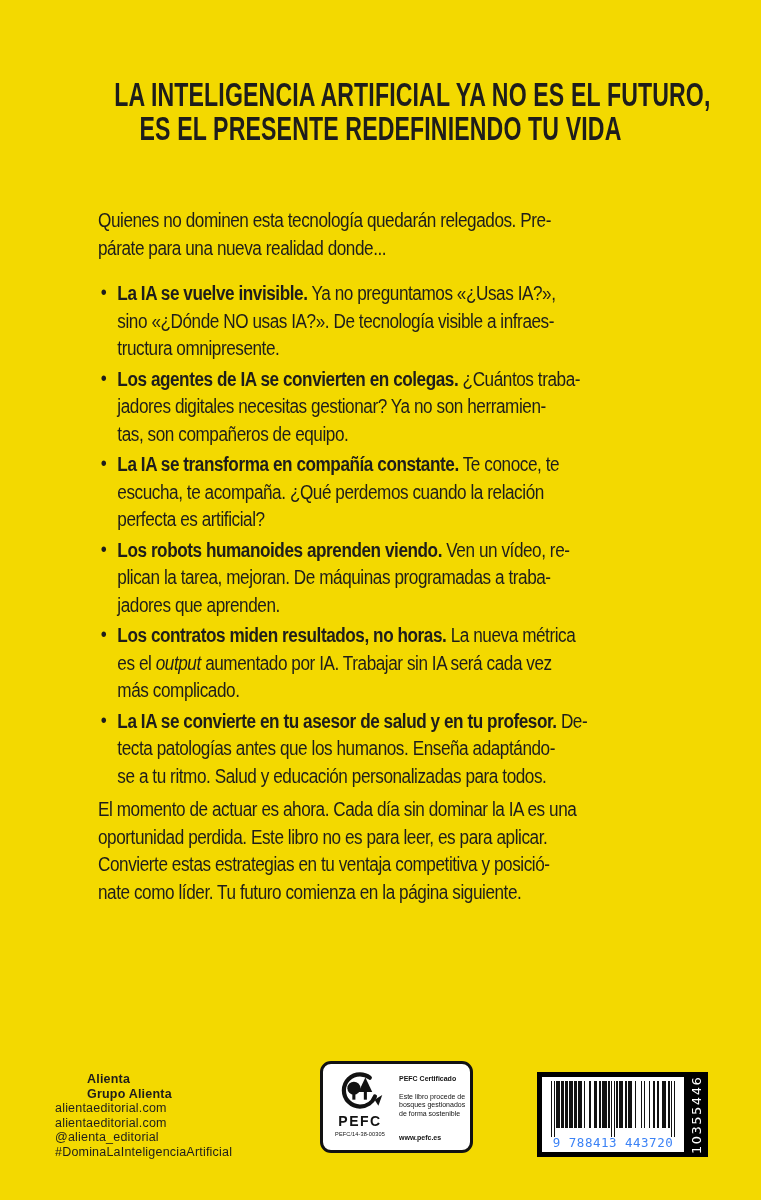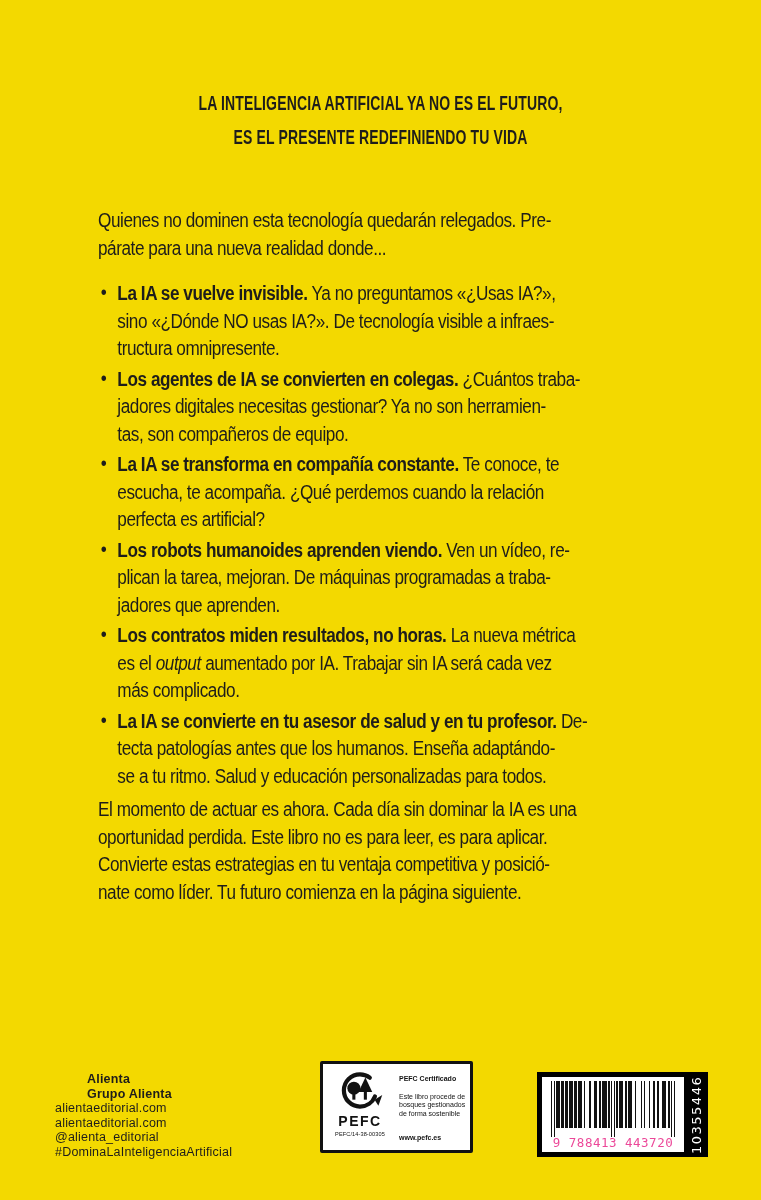--- a/index.html
+++ b/index.html
@@ -8,22 +8,22 @@
     background:#F3D900;
     color:#1E1D1B;
     font-family:"Liberation Sans",sans-serif;
     position:relative;
     overflow:hidden;
   }
 
   
   .headline{
     position:absolute;top:78px;left:0;right:0;
-    margin:8px;
-    font-size:20px;line-height:34px;font-weight:700;
+    margin:0;
+    font-size:33px;line-height:34px;font-weight:700;
     text-align:center;
   }
   .hl-line{
     display:block;
     white-space:nowrap;
     transform:scaleX(0.70);
     transform-origin:50% 50%;
     letter-spacing:0.2px;
   }
 
@@ -57,21 +57,21 @@
   }
   .pub-line{white-space:nowrap;}
   .pub-bold{font-weight:700;margin-left:32px;}
 
   
   .pefc-label{
     position:absolute;left:320px;top:1061px;
     width:153px;height:92px;box-sizing:border-box;
     background:#ffffff;
     border:3px solid #121212;
-    border-radius:2px;
+    border-radius:11px;
     display:flex;
     color:#121212;
   }
   .pefc-left{
     width:74px;
     display:flex;flex-direction:column;align-items:center;
     padding-top:7px;box-sizing:border-box;
   }
   .pefc-logo{width:46px;height:42px;}
   .pefc-brand{
@@ -105,21 +105,21 @@
   .barcode-bars{
     position:absolute;left:9px;top:4px;
     width:124px;height:56px;
     display:block;
   }
   .barcode-isbn{
     position:absolute;left:0;right:0;bottom:2px;
     text-align:center;
     font-family:"DejaVu Sans Mono",monospace;
     font-size:12.5px;letter-spacing:0.5px;
-    color:#ec4899;white-space:nowrap;
+    color:#3b82f6;white-space:nowrap;
   }
   .barcode-sku{
     width:24px;height:85px;
     display:flex;align-items:center;justify-content:center;
     color:#ffffff;
     writing-mode:vertical-rl;
     transform:rotate(180deg);
     font-size:13px;letter-spacing:1.5px;
     font-family:"DejaVu Sans",sans-serif;
   }

